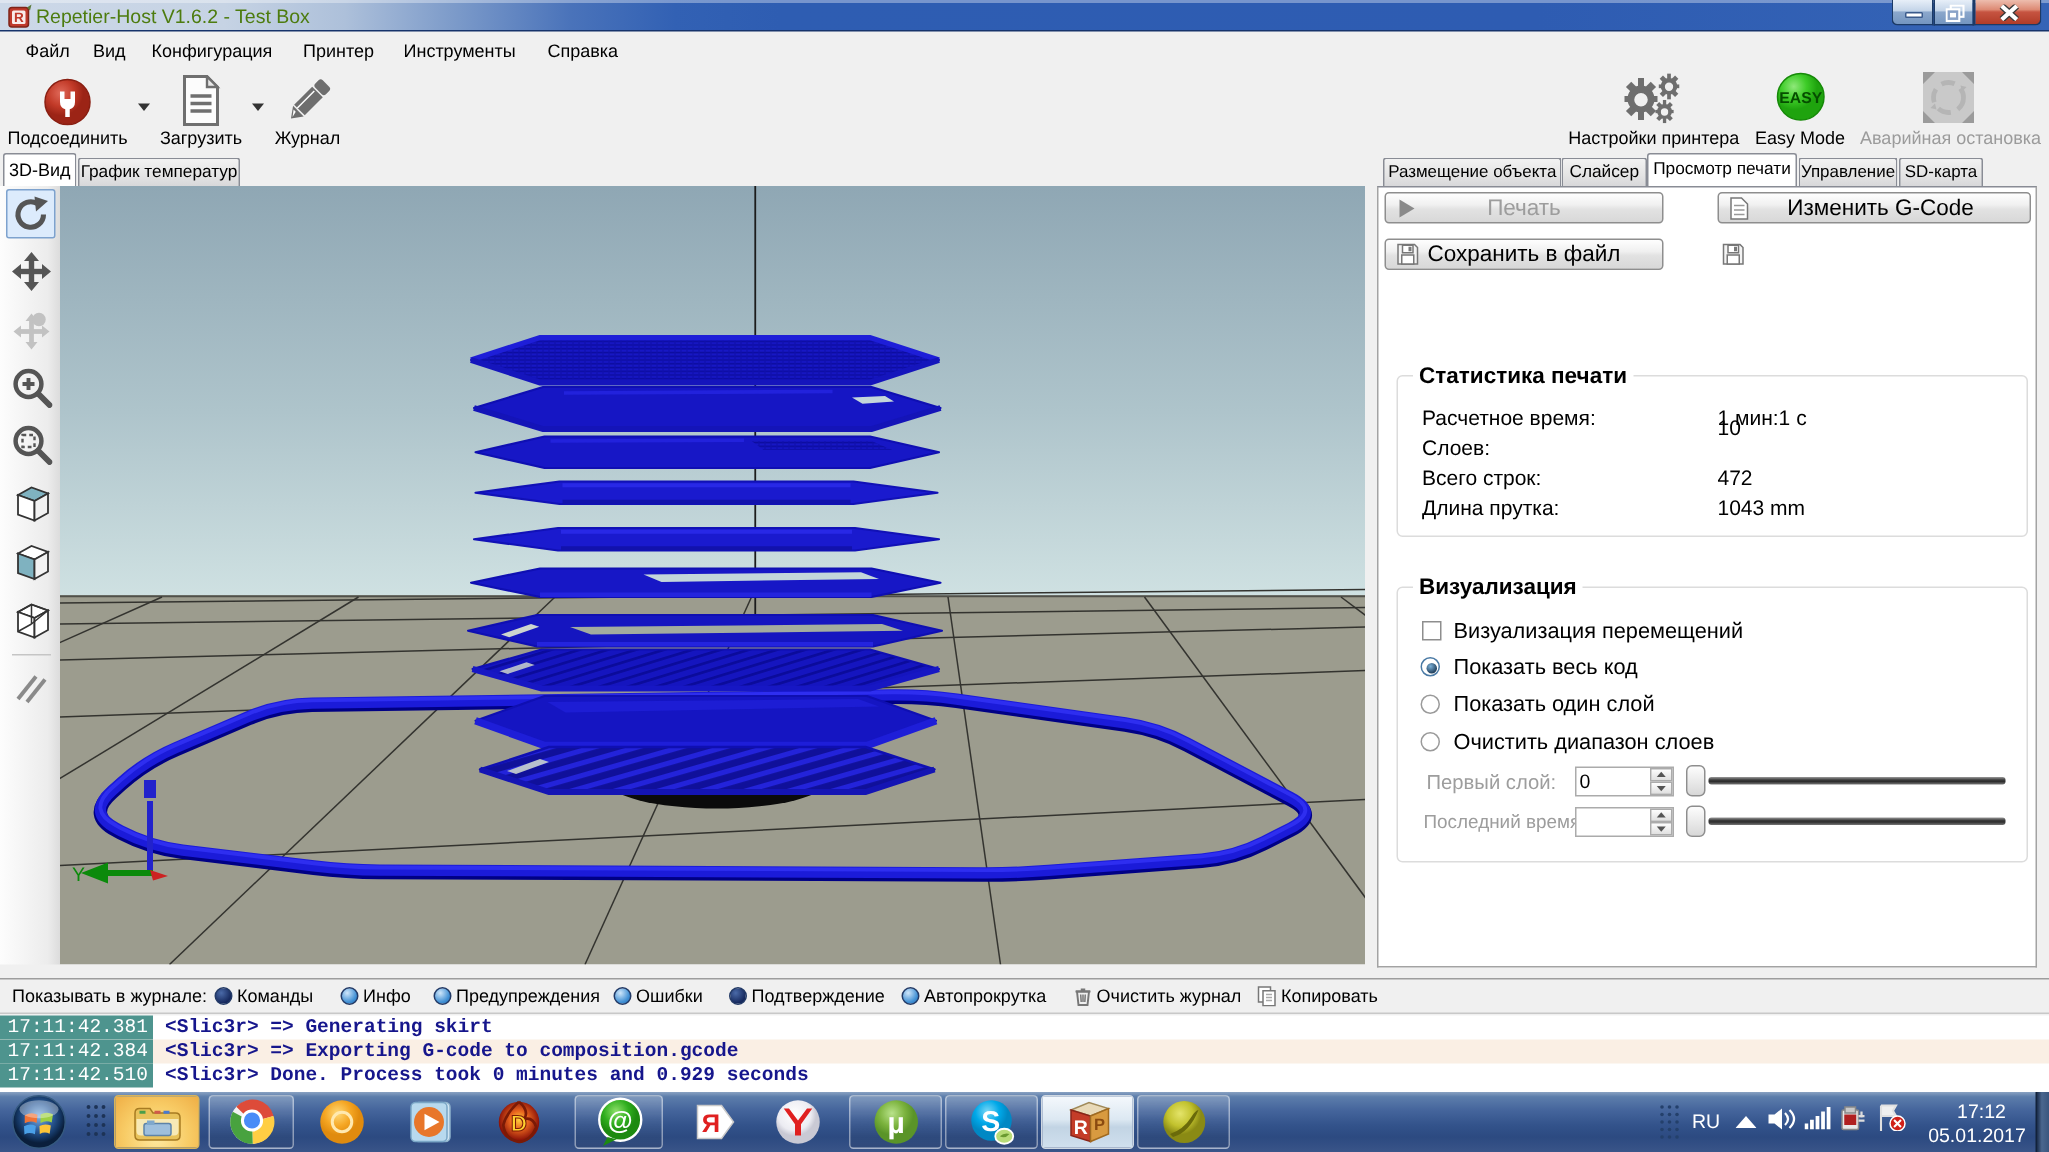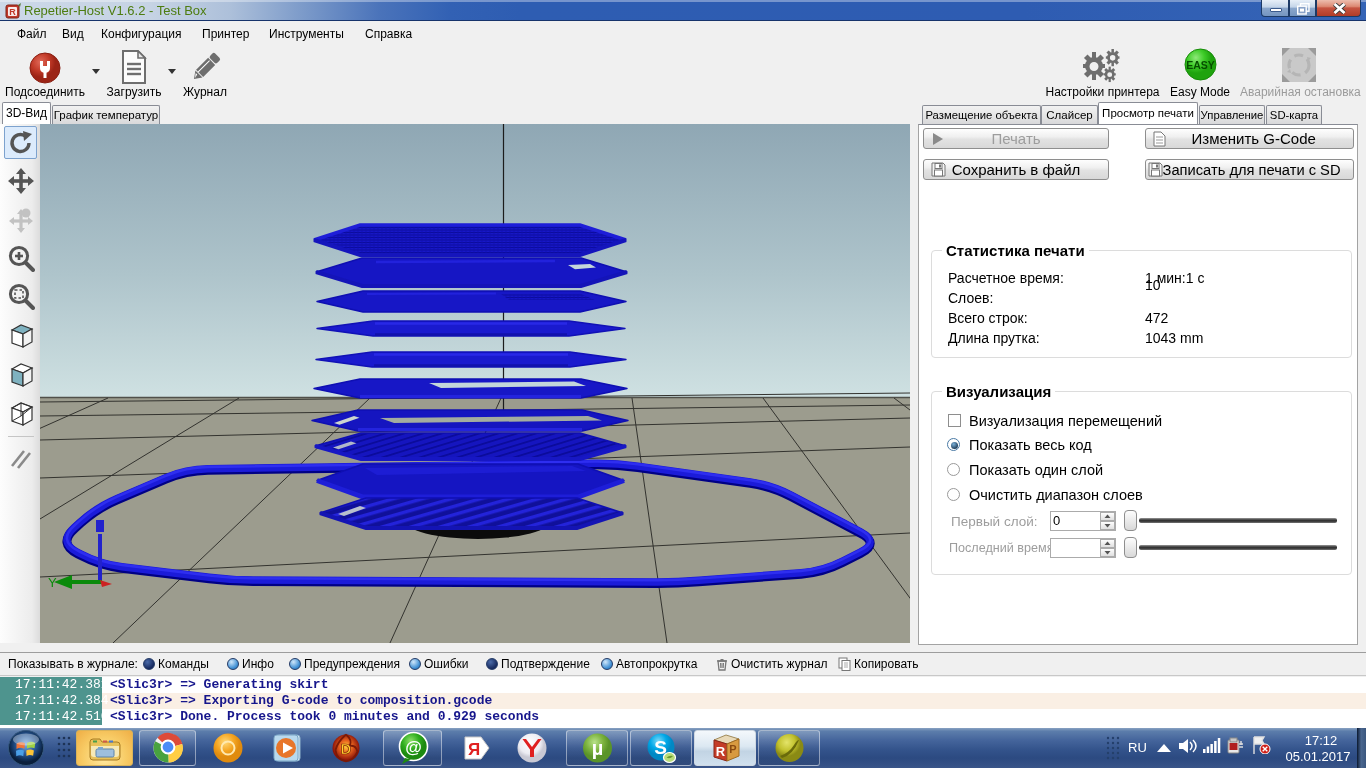--- a/index.html
+++ b/index.html
@@ -32,21 +32,21 @@
 #tabrow{position:absolute;left:0;top:101px;width:1366px;height:23px;background:#f0f0f0}
 
 #lefttools{position:absolute;left:0;top:124px;width:40px;height:519px;background:linear-gradient(to right,#fdfdfd,#ececec 80%,#dcdcdc)}
 #viewport{position:absolute;left:40px;top:124px;width:870px;height:519px}
 #rpanelbg{position:absolute;left:910px;top:124px;width:456px;height:525px;background:#f0f0f0}
 #rpanel{position:absolute;left:918px;top:124px;width:440px;height:521px;background:#fff;border:1px solid #a3a3a3;border-top:1px solid #898c95}
 
 #logfilter{position:absolute;left:0;top:652px;width:1366px;height:24px;background:#f0f0f0;border-top:1px solid #9d9d9d;border-bottom:1px solid #c8c8c8;font-size:12px;color:#000}
 #loglines{position:absolute;left:0;top:677px;width:1366px;height:51px;background:#fff;font-family:"Liberation Mono",monospace;font-size:13px;font-weight:bold}
 .logrow{position:absolute;left:0;width:1366px;height:16px}
-.logts{position:absolute;left:0;top:0;width:102px;height:16px;background:#4e948e;color:#fff;padding-left:15px;font-weight:normal;font-size:13px;line-height:16px}
+.logts{position:absolute;left:0;top:0;width:102px;height:16px;background:#4e948e;color:#fff;padding-left:5px;font-weight:normal;font-size:13px;line-height:16px}
 .logtxt{position:absolute;left:110px;top:0;color:#16168c;line-height:16px;white-space:pre}
 
 #taskbar{position:absolute;left:0;top:728px;width:1366px;height:40px;
  background:linear-gradient(#89a2c2 0%,#5c7dab 8%,#45659c 30%,#33538b 55%,#2c4a81 75%,#345085 90%,#3a5589 100%)}
 </style></head>
 <body>
 <div id="stage">
 
 <div id="titlebar"></div>
 <svg class="abs" style="left:5px;top:2px" width="17" height="17" viewBox="0 0 17 17">
@@ -355,21 +355,20 @@
         <line x1="3" y1="12" x2="10" y2="12"></line>
       </g>
     </svg>
 <div class="rbtn" style="left:923px;top:159px;width:186px;height:21px;line-height:20px">Сохранить в файл</div>
 <svg class="abs" style="left:931px;top:162px" width="15" height="15">
       <path d="M1 1 h11 l2 2 v11 h-13 Z" fill="#f4f4f4" stroke="#777"></path>
       <rect x="4" y="1.5" width="7" height="5" fill="#fff" stroke="#777"></rect>
       <rect x="8" y="2.5" width="2" height="3" fill="#777"></rect>
       <rect x="3.5" y="8" width="8" height="6" fill="#fff" stroke="#777"></rect>
     </svg>
-<div class="rbtn" style="left:1145px;top:159px;width:209px;height:21px;line-height:20px;font-size:14.7px">&nbsp;Записать для печати с SD</div>
 <svg class="abs" style="left:1148px;top:162px" width="15" height="15">
       <path d="M1 1 h11 l2 2 v11 h-13 Z" fill="#f4f4f4" stroke="#777"></path>
       <rect x="4" y="1.5" width="7" height="5" fill="#fff" stroke="#777"></rect>
       <rect x="8" y="2.5" width="2" height="3" fill="#777"></rect>
       <rect x="3.5" y="8" width="8" height="6" fill="#fff" stroke="#777"></rect>
     </svg>
 
 <div class="gbox" style="left:931px;top:250px;width:421px;height:108px">
  <div class="gtitle">Статистика печати</div>
 </div>

